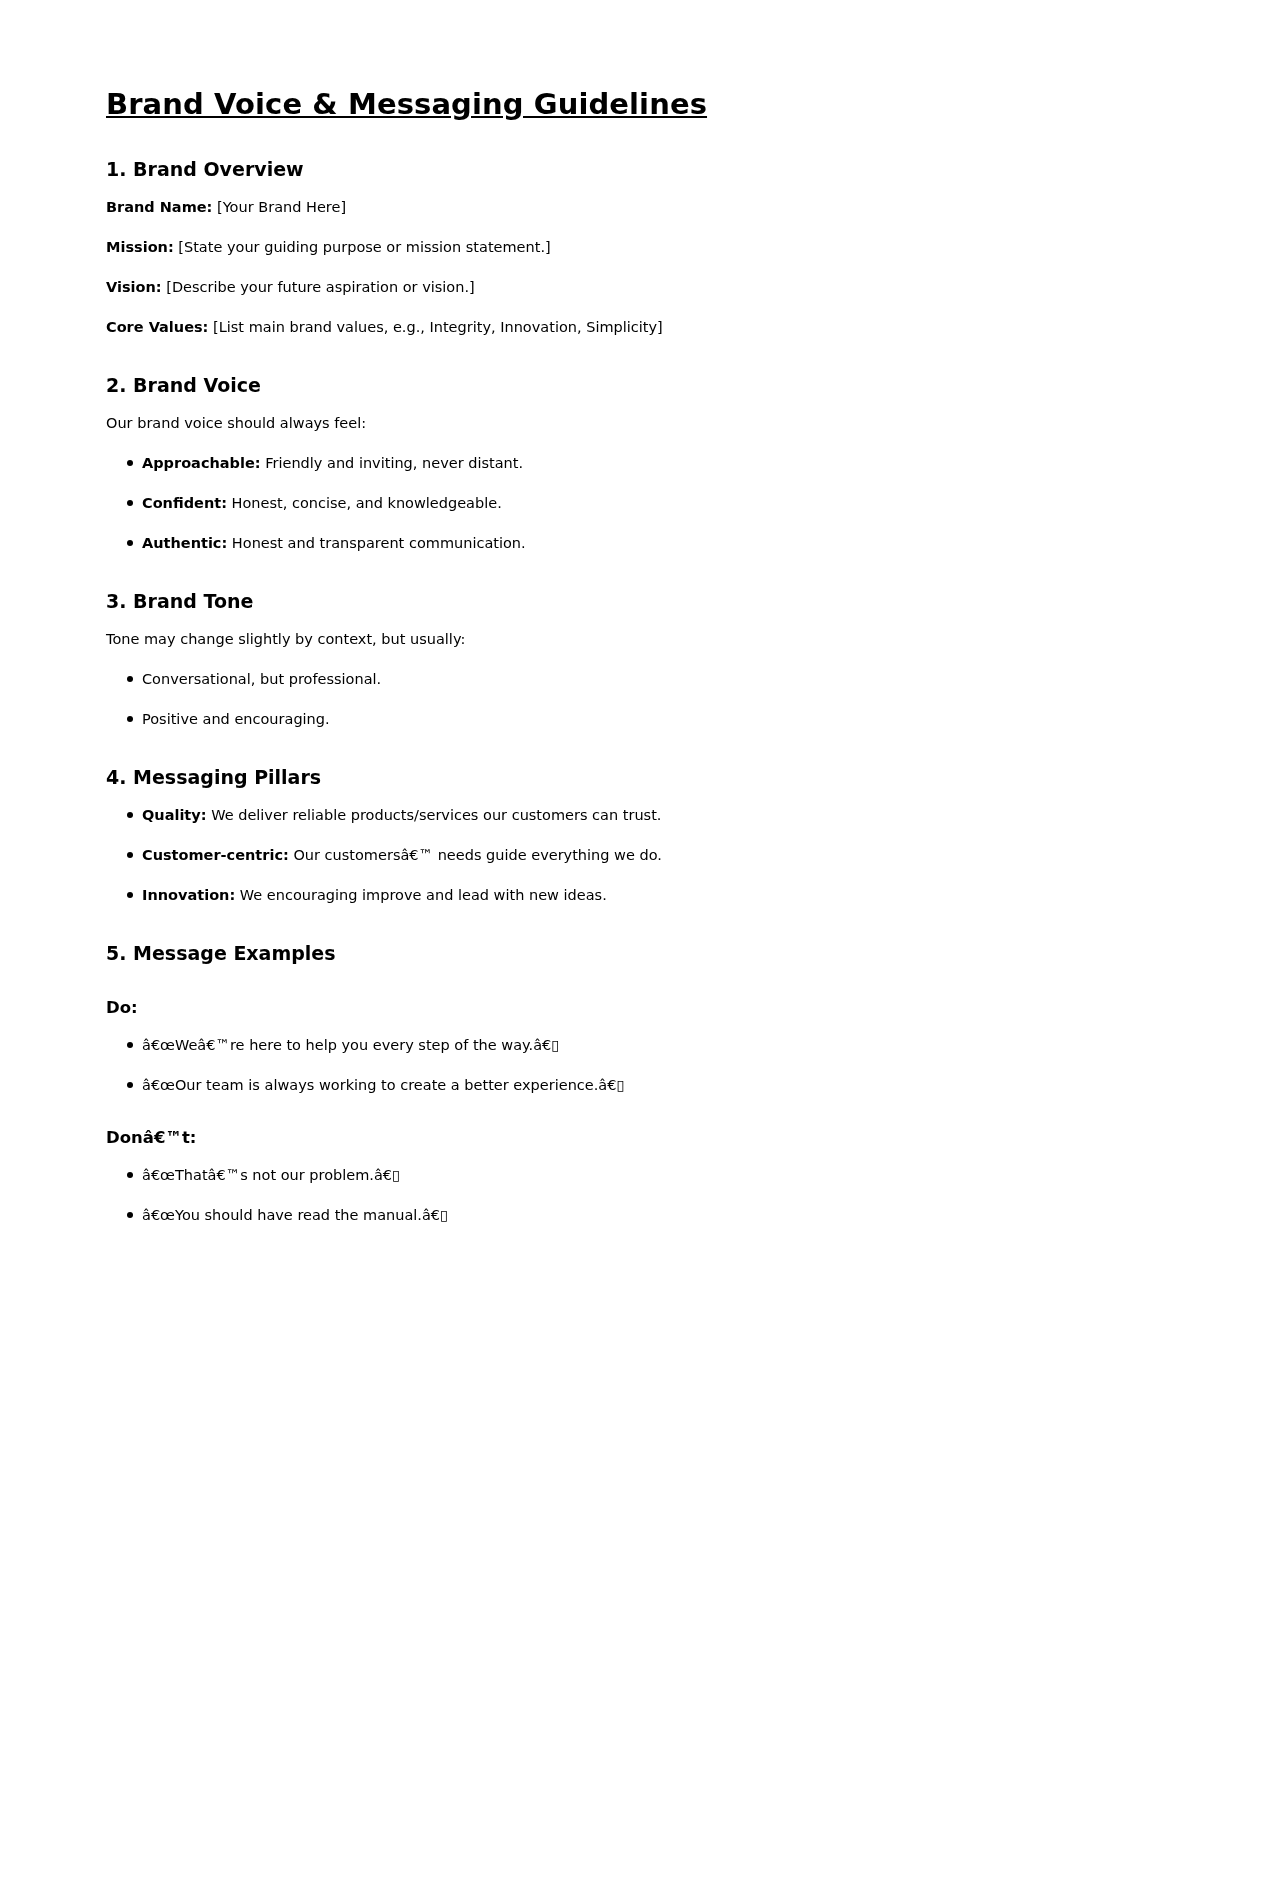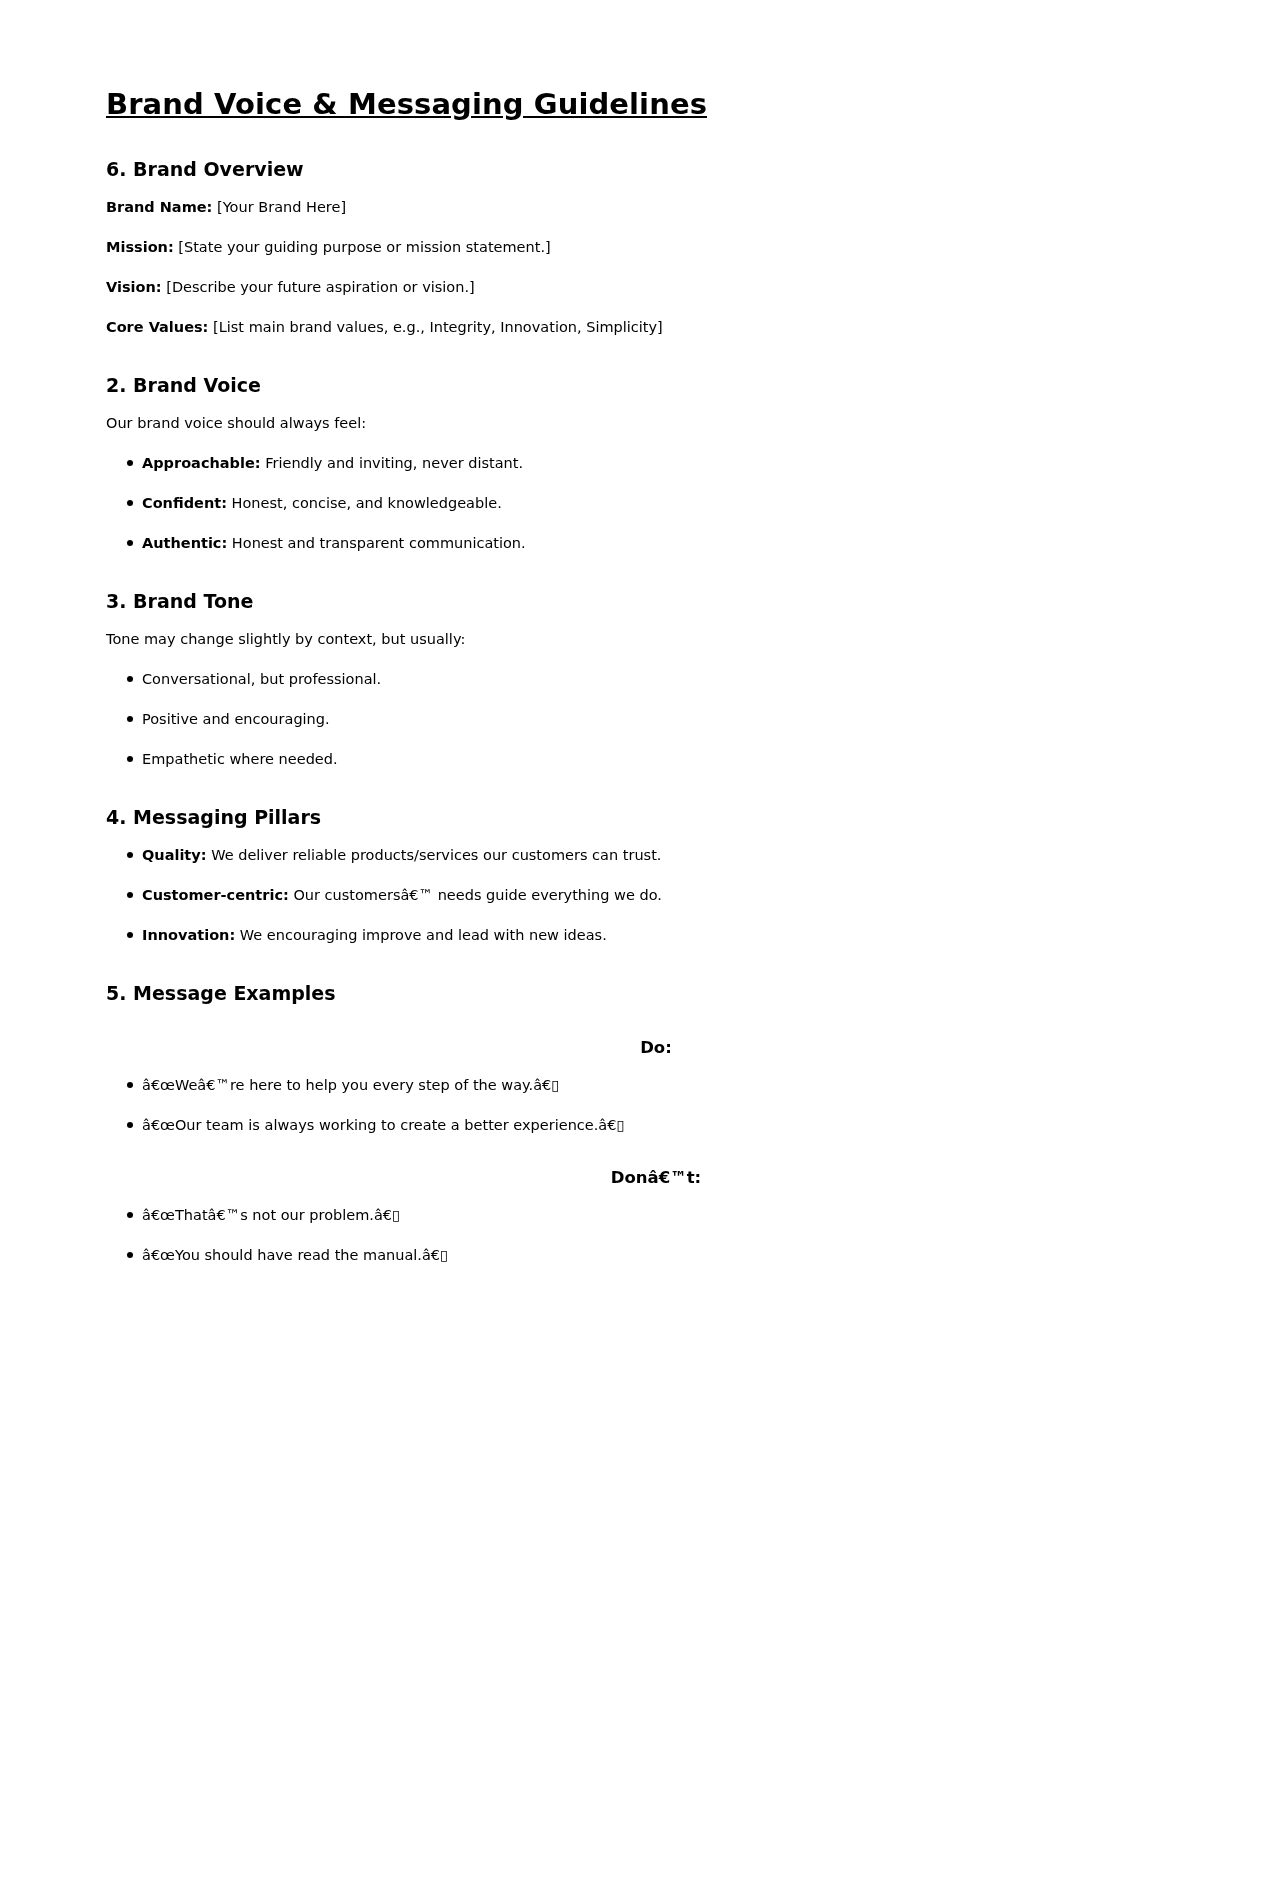--- a/index.html
+++ b/index.html
@@ -33,21 +33,20 @@
       line-height: 26px;
       font-weight: 600;
       margin: 34px 0 14px 0;
     }
     h2.first { margin-top: 0; }
     h3 {
       font-size: 16.5px;
       line-height: 24px;
       font-weight: 600;
       margin: 30px 0 14px 0;
-      text-align: center;
     }
     p {
       margin: 0 0 18px 0;
     }
     ul {
       margin: 0;
       padding: 0 0 0 20px;
       list-style: none;
     }
     li {
@@ -65,21 +64,21 @@
     }
     b { font-weight: 700; text-align: center; }
   </style>
 </head>
 <body>
 
 <div class="doc">
   <h1>Brand Voice &amp; Messaging Guidelines</h1>
 
   <section>
-    <h2 class="first">6. Brand Overview</h2>
+    <h2 class="first">1. Brand Overview</h2>
     <p><b>Brand Name:</b><span> [Your Brand Here]</span></p>
     <p><b>Mission:</b><span> [State your guiding purpose or mission statement.]</span></p>
     <p><b>Vision:</b><span> [Describe your future aspiration or vision.]</span></p>
     <p><b>Core Values:</b><span> [List main brand values, e.g., Integrity, Innovation, Simplicity]</span></p>
   </section>
 
   <section>
     <h2>2. Brand Voice</h2>
     <p>Our brand voice should always feel:</p>
     <ul>
@@ -88,21 +87,20 @@
       <li><span class="bullet"></span><b>Authentic:</b><span> Honest and transparent communication.</span></li>
     </ul>
   </section>
 
   <section>
     <h2>3. Brand Tone</h2>
     <p>Tone may change slightly by context, but usually:</p>
     <ul>
       <li><span class="bullet"></span><span>Conversational, but professional.</span></li>
       <li><span class="bullet"></span><span>Positive and encouraging.</span></li>
-      <li><span class="bullet"></span><span>Empathetic where needed.</span></li>
     </ul>
   </section>
 
   <section>
     <h2>4. Messaging Pillars</h2>
     <ul>
       <li><span class="bullet"></span><b>Quality:</b><span> We deliver reliable products/services our customers can trust.</span></li>
       <li><span class="bullet"></span><b>Customer-centric:</b><span> Our customersâ€™ needs guide everything we do.</span></li>
       <li><span class="bullet"></span><b>Innovation:</b><span> We encouraging improve and lead with new ideas.</span></li>
     </ul>

